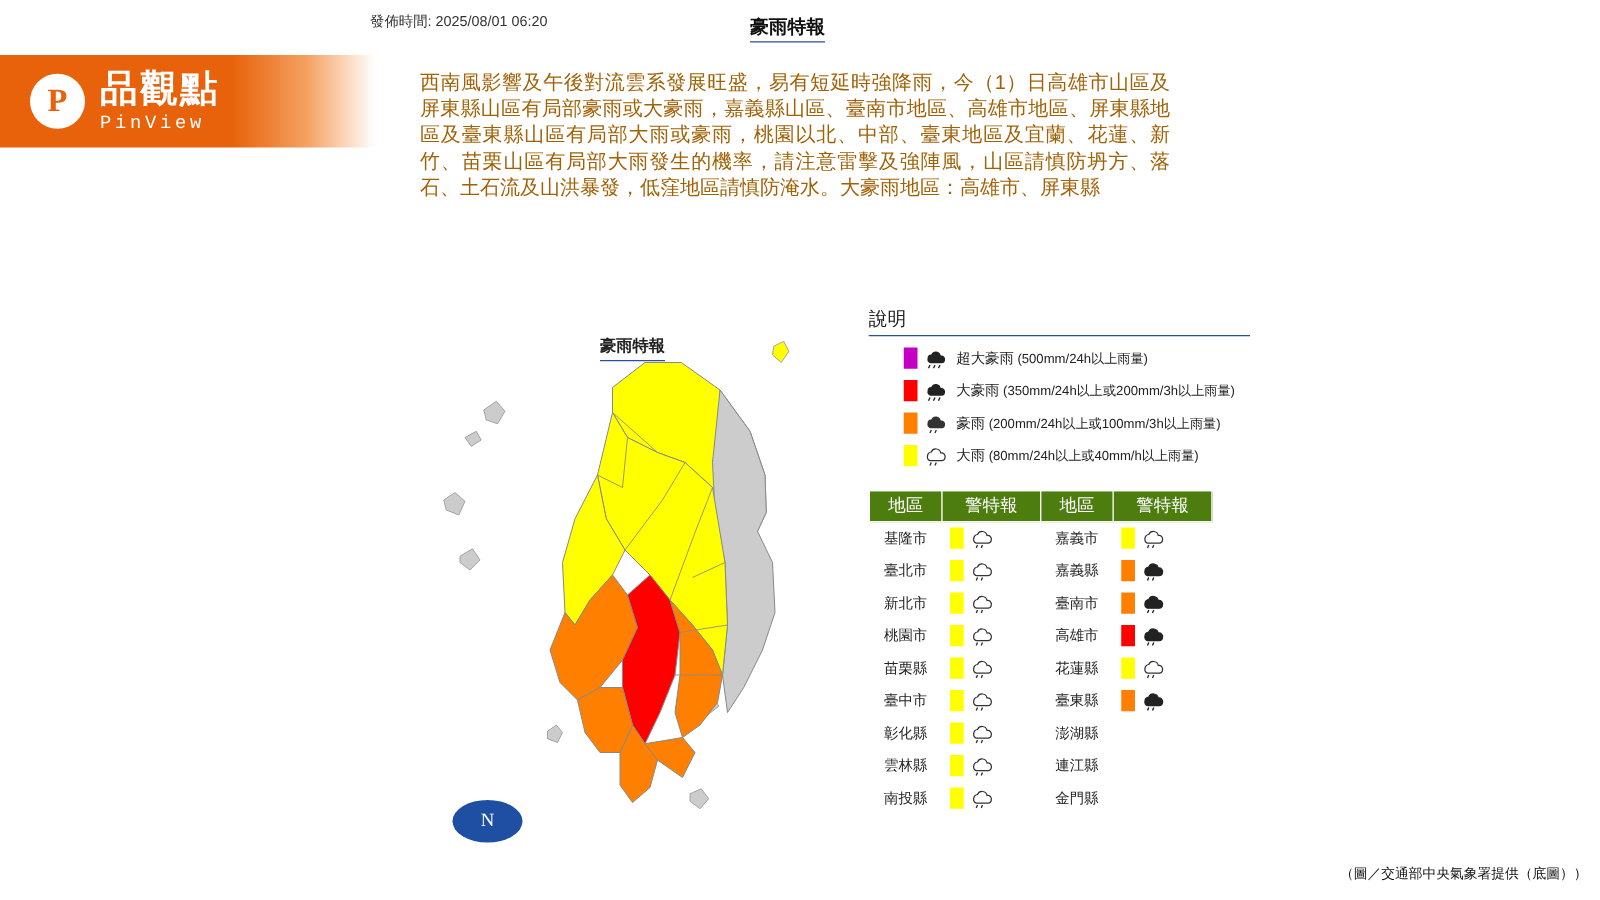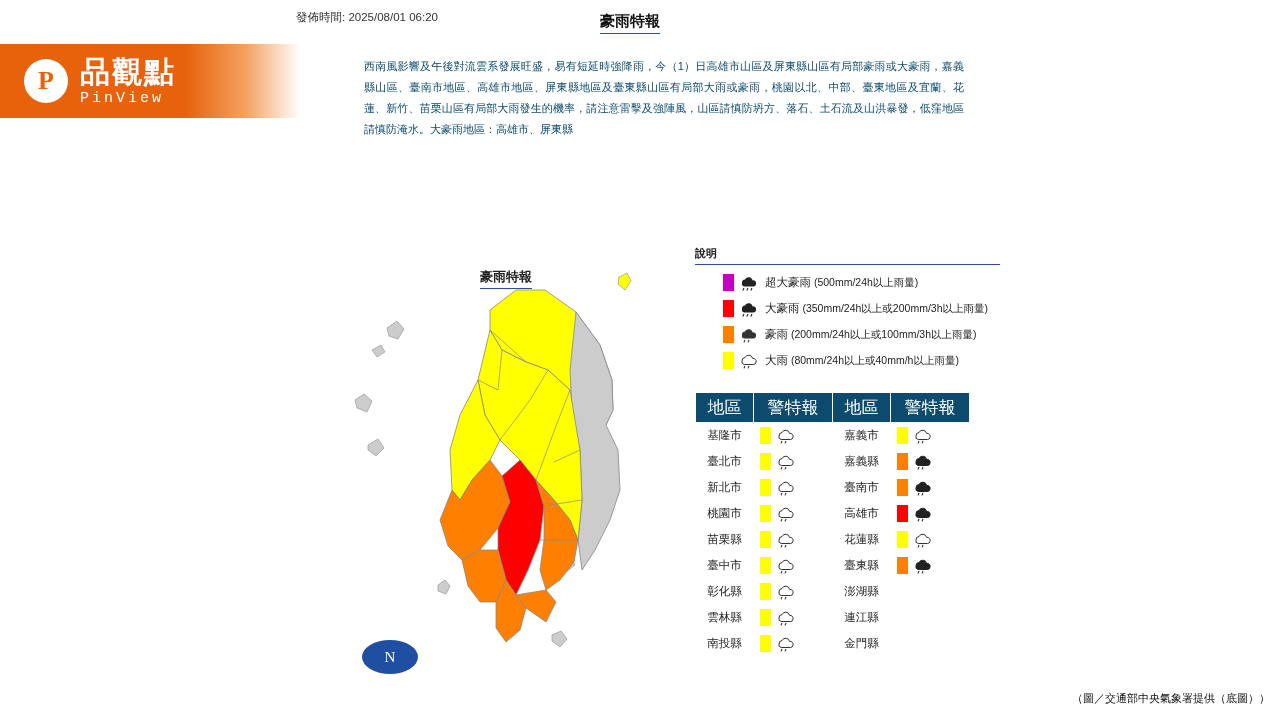--- a/index.html
+++ b/index.html
@@ -35,52 +35,51 @@
   }
   .head-title {
     position:absolute; left:600px; top:12px;
     font-size:15px; font-weight:bold; color:#111;
     border-bottom:1px solid #2b4fa0; padding-bottom:2px;
   }
 
   
   .body-text {
     position:absolute; left:336px; top:56px; width:600px;
-    font-size:11px; line-height:21px; color:#0c4a6e;
+    font-size:16px; line-height:21px; color:#a16207;
     text-align:justify;
-    margin-left:28px;
   }
 
   
   .map-wrap { position:absolute; left:330px; top:250px; width:350px; height:460px; }
   .map-title {
     position:absolute; left:150px; top:18px; font-size:13px; font-weight:bold;
     border-bottom:1px solid #2b4fa0; padding-bottom:2px;
   }
   .compass {
     position:absolute; left:32px; top:390px; width:56px; height:34px;
     background:#1f4fa3; border-radius:50%;
     display:flex; align-items:center; justify-content:center;
     color:#fff; font-size:15px; font-family:"Liberation Serif", serif;
   }
 
   
   .legend { position:absolute; left:695px; top:246px; width:305px; }
-  .legend-title { font-size:11px; color:#222; padding-bottom:3px; border-bottom:1.5px solid #2b4fa0;font-weight:bold; }
+  .legend-title { font-size:15px; color:#222; padding-bottom:3px; border-bottom:1.5px solid #2b4fa0; }
   .legend-row { display:flex; align-items:center; margin-top:9px;padding-left:28px; }
   .sw { width:11px; height:17px; margin-right:4px; }
   .legend-ico { width:22px; height:16px; margin-right:5px; }
   .legend-label { font-size:10.5px; white-space:nowrap; }
   .legend-label b { font-size:11.5px; font-weight:normal; }
 
   
   .tbl { position:absolute; left:695px; top:392px; width:275px; font-size:11.5px; }
   .tbl table { border-collapse:collapse; width:100%; }
   .tbl th {
-    background:#0c4a6e; color:#fff; font-weight:normal; font-size:17px;
+    background:#4d7c0f; color:#fff; font-weight:normal; font-size:14px;
     padding:3px 0; text-align:center; border:1px solid #fff;
   }
   .tbl td { padding:3px 0; text-align:center; height:26px; }
   .tbl td.area { width:58px; color:#222;margin-top:29px; }
   .tbl td.warn { width:79px; }
   .warn-cell { display:flex; align-items:center; justify-content:flex-start; padding-left:6px; gap:4px; }
   .bar { width:11px; height:17px; display:inline-block; }
 
   
   .credit {

